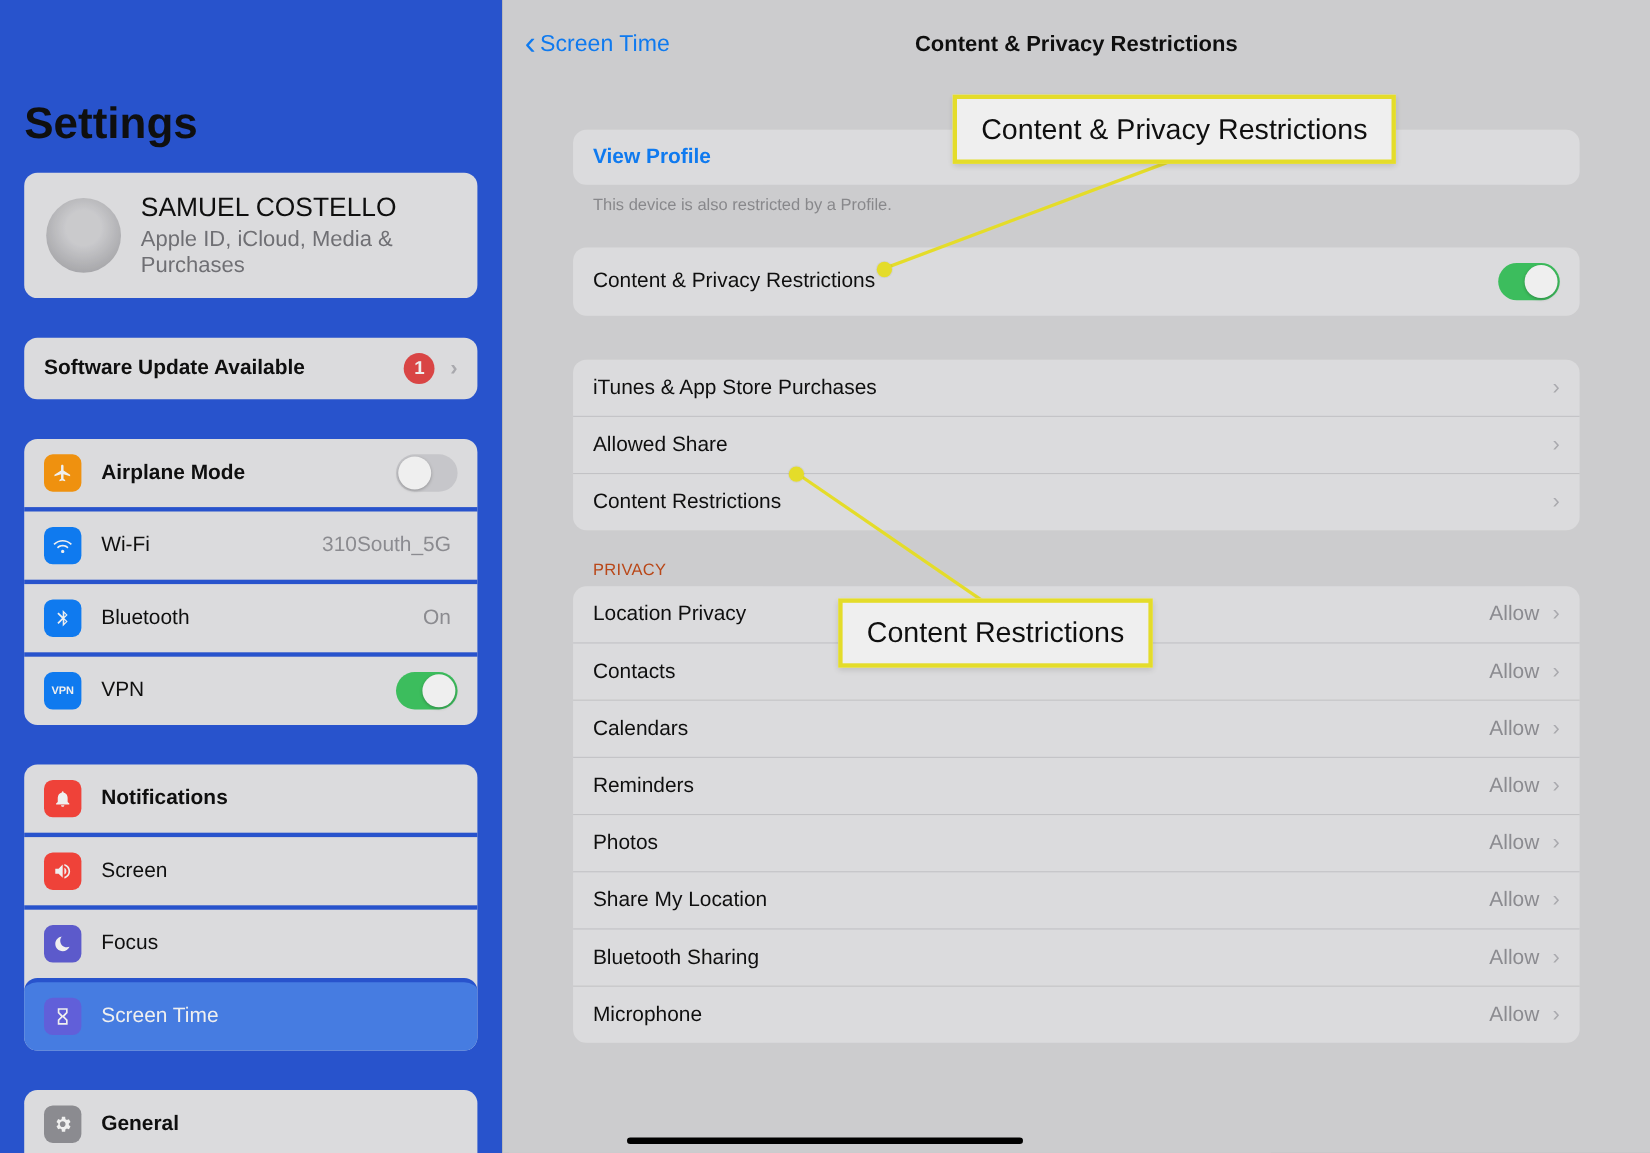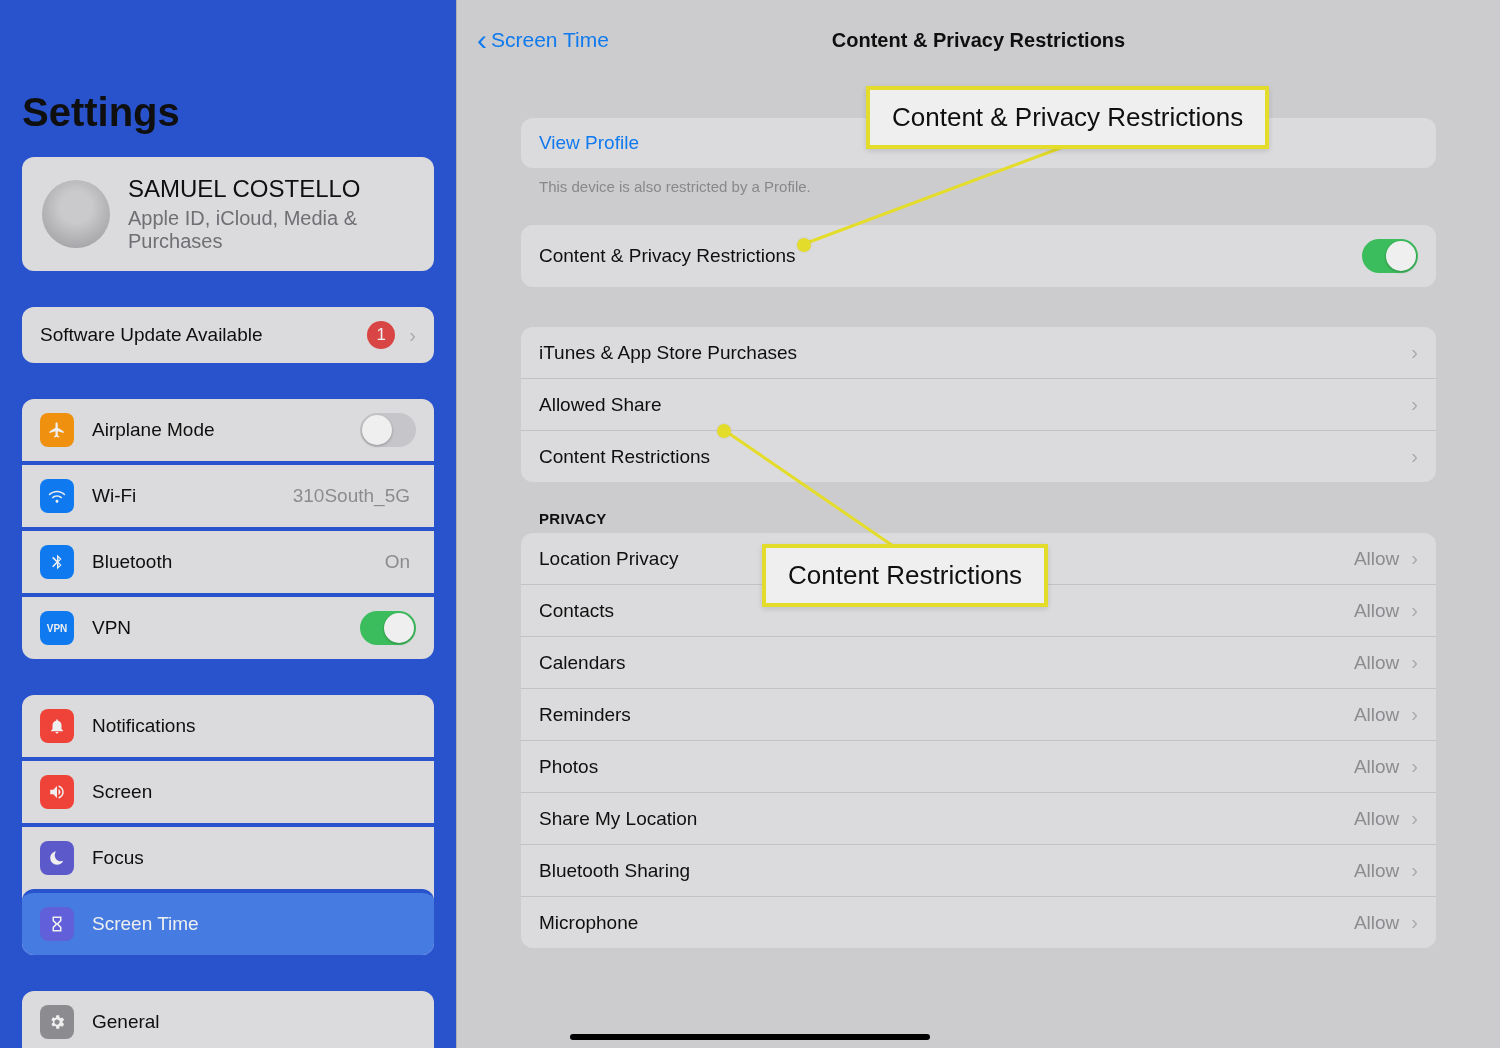--- a/index.html
+++ b/index.html
@@ -16,21 +16,21 @@
 
 .settings-title { font-size: 40px; font-weight: 700; padding: 30px 22px 22px; color: #000; }
 
 .card { margin: 0 22px 36px; background: #e9e9eb; border-radius: 12px; }
 .user-row { display: flex; align-items: center; padding: 18px 20px; gap: 18px; }
 .avatar { width: 68px; height: 68px; border-radius: 50%; background: #b0b0b2; flex: none; background-image: radial-gradient(circle at 50% 40%, #d5d5d8 30%, #9a9a9e 100%); }
 .user-name { font-size: 24px; color: #000; margin-bottom: 4px; }
 .user-sub { font-size: 20px; color: #6e6e73; }
 
 .row { display: flex; align-items: center; padding: 14px 18px; font-size: 19px; color: #000; border-top: 4px solid #1d4ed8; }
-.card .row:first-child { border-top: none; }
+.card .row:first-child { border-top: none; font-weight: bold; }
 .row-icon { width: 34px; height: 34px; border-radius: 8px; margin-right: 18px; display: flex; align-items: center; justify-content: center; flex: none; }
 .row-label { flex: 1; }
 .row-value { color: #8e8e93; font-size: 19px; margin-right: 6px; }
 .chev { color: #b0b0b5; font-size: 20px; margin-left: 6px; }
 .badge { background: #e63e3e; color: #fff; width: 28px; height: 28px; border-radius: 14px; display: flex; align-items: center; justify-content: center; font-size: 17px; margin-right: 8px; }
 
 .row.selected { background: #3f7df0; color: #fff; border-radius: 12px; }
 .row.selected .row-label { color: #fff; }
 
 .toggle { width: 56px; height: 34px; border-radius: 17px; background: #d1d1d5; position: relative; flex: none; }
@@ -40,21 +40,21 @@
 
 .detail-header { display: flex; align-items: center; height: 80px; padding: 0 20px; position: relative; }
 .back { display: flex; align-items: center; color: #007aff; font-size: 21px; gap: 4px; }
 .detail-title { position: absolute; left: 50%; transform: translateX(-50%); font-size: 20px; font-weight: 600; }
 
 .detail-card { margin: 16px 64px 0; background: #e9e9eb; border-radius: 12px; }
 .detail-row { display: flex; align-items: center; padding: 14px 18px; font-size: 19px; border-top: 1px solid #ccccd0; }
 .detail-card .detail-row:first-child { border-top: none; }
 .link { color: #007aff; }
 .footer-note { margin: 10px 64px 0 82px; font-size: 15px; color: #8a8a8e; }
-.section-header { margin: 28px 64px 6px 82px; font-size: 15px; color: #000000; letter-spacing: .02em; font-weight: bold; }
+.section-header { margin: 28px 64px 6px 82px; font-size: 15px; color: #c2410c; letter-spacing: .02em; }
 
 .callout { position: absolute; background: #fff; border: 4px solid #f3ea1f; padding: 12px 22px; font-size: 26px; font-weight: 400; color: #000; box-shadow: 0 2px 6px rgba(0,0,0,.15); white-space: nowrap; }
 .dot { position: absolute; width: 14px; height: 14px; border-radius: 50%; background: #f3ea1f; box-shadow: 0 0 0 1px rgba(0,0,0,.05); }
 
 .home-indicator { position: absolute; left: 50%; bottom: 8px; transform: translateX(-50%); width: 360px; height: 6px; background: #000; border-radius: 3px; }
 
 .ic-orange{background:#ff9500;} .ic-blue{background:#007aff;} .ic-red{background:#ff3b30;}
 .ic-purple{background:#5856d6;} .ic-indigo{background:#5e5ce6;} .ic-gray{background:#8e8e93;}
 
 svg.line-anno { position:absolute; left:0; top:0; pointer-events:none; }
@@ -199,21 +199,21 @@
 
 <div class="detail">
   <div class="detail-header">
     <div class="back">
       <span style="font-size:30px;line-height:0;">‹</span>
       <span>Screen Time</span>
     </div>
     <div class="detail-title">Content &amp; Privacy Restrictions</div>
   </div>
 
-  <div class="detail-card" style="margin-top:38px;">
+  <div class="detail-card" style="margin-top:38px;font-weight:bold;">
     <div class="detail-row">
       <span class="link">View Profile</span>
     </div>
   </div>
   <div class="footer-note">This device is also restricted by a Profile.</div>
 
   <div class="detail-card" style="margin-top:30px;">
     <div class="detail-row">
       <span class="row-label">Content &amp; Privacy Restrictions</span>
       <span class="toggle on">

